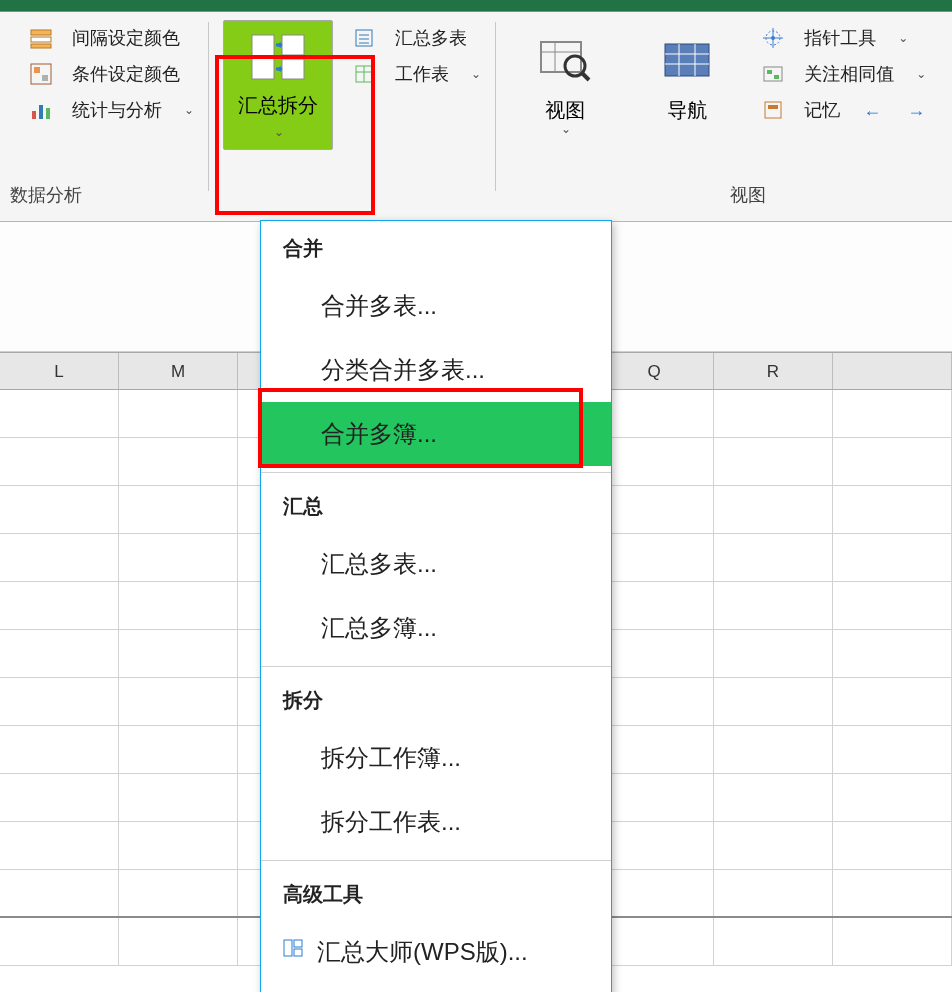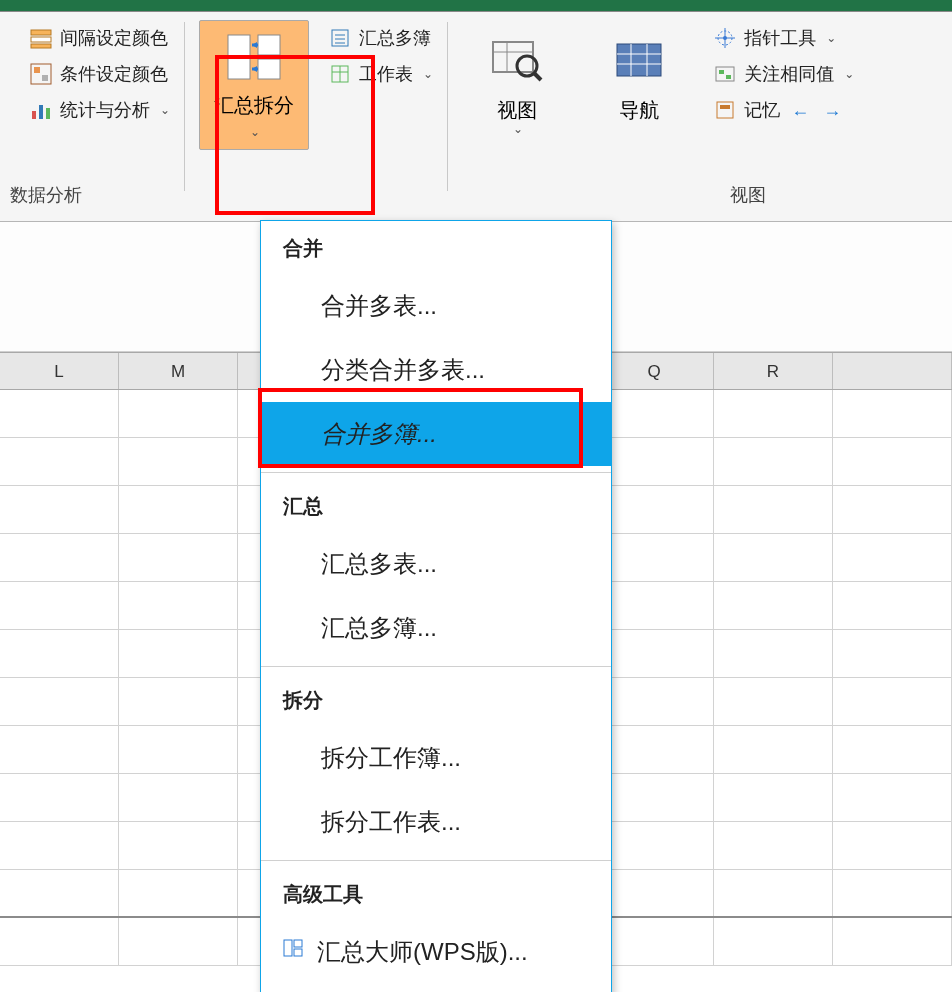--- a/index.html
+++ b/index.html
@@ -27,21 +27,21 @@
     display: flex;
   }
   .ribbon-col {
     padding: 8px 6px 0 6px;
     display: flex;
     flex-direction: column;
   }
   .ribbon-item {
     display: flex;
     align-items: center;
-    gap: 8px;
+    gap: 20px;
     padding: 6px 4px;
     cursor: pointer;
     font-size: 18px;
     color: #222;
   }
   .ribbon-item .icon {
     width: 22px; height: 22px;
     display: inline-flex; align-items: center; justify-content: center;
   }
   .divider {
@@ -53,21 +53,21 @@
     display: flex;
     flex-direction: column;
     align-items: center;
     padding: 8px;
     margin-top: 6px;
     width: 110px;
     cursor: pointer;
     border-radius: 2px;
   }
   .big-btn.selected {
-    background: #fdba74;
+    background: #84cc16;
     border: 1px solid #aaa;
   }
   .big-btn .big-icon {
     width: 56px; height: 56px;
     display: flex; align-items: center; justify-content: center;
   }
   .big-btn .label {
     margin-top: 8px;
     font-size: 20px;
     text-align: center;
@@ -156,22 +156,21 @@
   }
   .dd-item {
     padding: 16px 0 16px 60px;
     font-size: 24px;
     cursor: pointer;
     color: #222;
     display: flex;
     align-items: flex-start;
   }
   .dd-item.hovered {
-    background: #0ea5e9;
-    font-style: italic;
+    background: #22c55e;
   }
   .dd-separator {
     height: 1px;
     background: #d0d0d0;
     margin: 6px 0;
   }
   .dd-item .dd-icon {
     width: 24px; height: 24px;
     margin-right: 12px;
     margin-left: -40px;
@@ -244,21 +243,21 @@
   <div class="ribbon-col" style="margin-left:4px;">
     <div class="ribbon-item">
       <span class="icon">
         <svg width="22" height="22">
             <rect x="3" y="3" width="16" height="16" fill="none" stroke="#337ab7"></rect>
             <line x1="6" y1="8" x2="16" y2="8" stroke="#337ab7"></line>
             <line x1="6" y1="12" x2="16" y2="12" stroke="#337ab7"></line>
             <line x1="6" y1="16" x2="16" y2="16" stroke="#337ab7"></line>
           </svg>
       </span>
-      <span>汇总多簿</span>
+      <span>汇总多表</span>
     </div>
     <div class="ribbon-item">
       <span class="icon">
         <svg width="22" height="22">
             <rect x="3" y="3" width="16" height="16" fill="none" stroke="#5cb85c"></rect>
             <line x1="3" y1="9" x2="19" y2="9" stroke="#5cb85c"></line>
             <line x1="11" y1="3" x2="11" y2="19" stroke="#5cb85c"></line>
           </svg>
       </span>
       <span>工作表</span>

